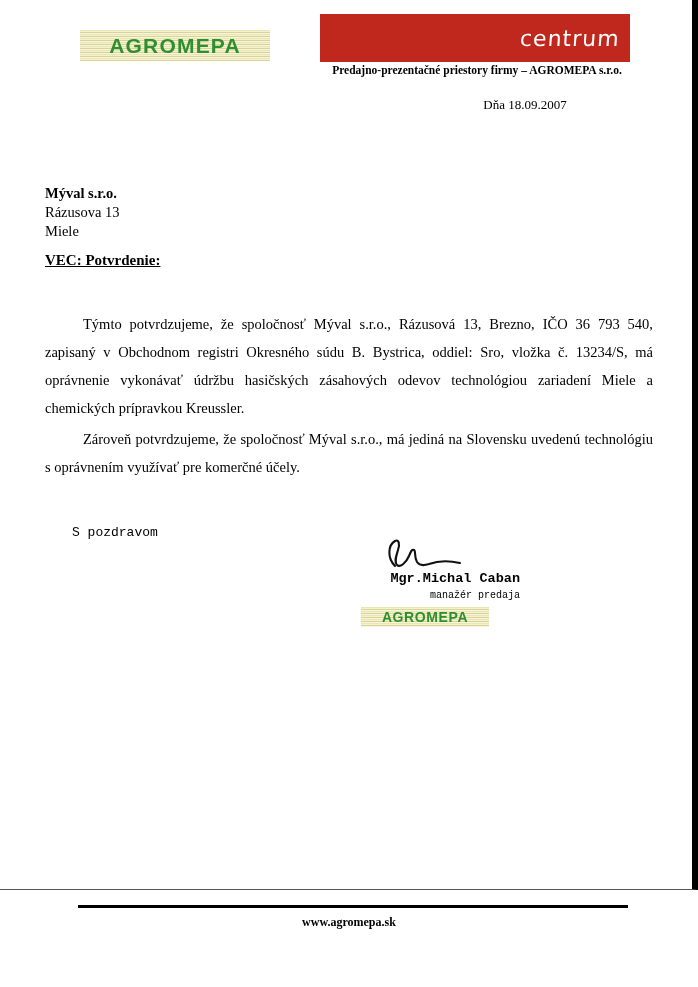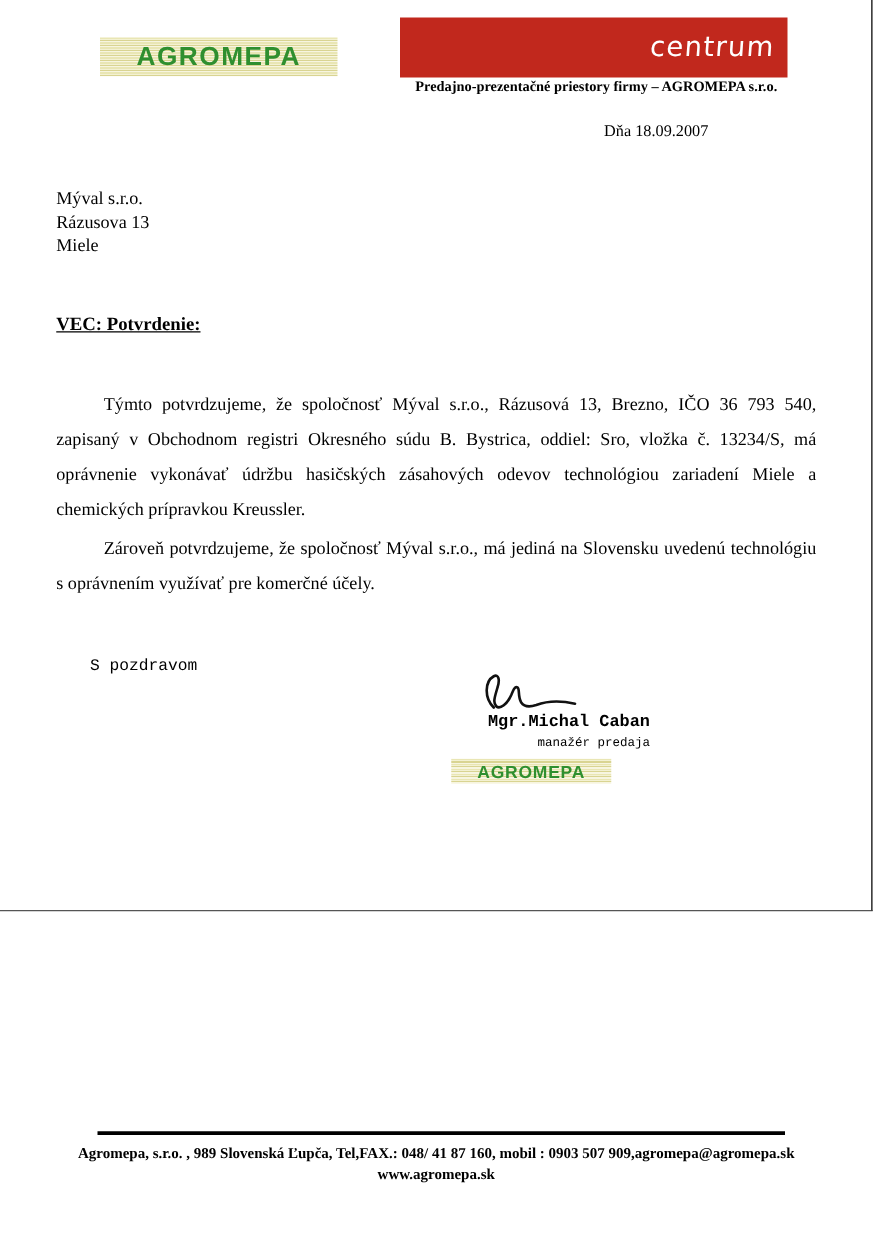--- a/index.html
+++ b/index.html
@@ -12,23 +12,23 @@
     height: 987px;
     font-family: "Liberation Serif", serif;
     color: #000000;
     position: relative;
     overflow: hidden;
   }
   .page {
     position: absolute;
     left: 0; top: 0;
     width: 698px;
-    height: 729px;
+    height: 890px;
     background: #ffffff;
-    border-right: 1px solid #000000;
+    border-right: 6px solid #000000;
     border-bottom: 1px solid #555;
     box-sizing: border-box;
   }
 
   
   .header {
     position: absolute;
     left: 0; top: 0;
     width: 698px;
     height: 92px;
@@ -116,21 +116,21 @@
   }
 
   
   .address {
     position: absolute;
     left: 45px;
     top: 150px;
     font-size: 14.5px;
     line-height: 19px;
   }
-  .address .line1 { font-weight: normal; }
+  .address .line1 { font-weight: bold; margin-top: 34px; }
 
   
   .subject {
     position: absolute;
     left: 45px;
     top: 250px;
     font-size: 15px;
     font-weight: bold;
     text-decoration: underline;
     line-height: 20px;
@@ -278,17 +278,16 @@
     </svg>
     <div class="sig-name">Mgr.Michal Caban</div>
     <div class="sig-role">manažér predaja</div>
     <div class="sig-logo">
       <span class="txt">AGROMEPA</span>
     </div>
   </div>
 
   <div class="footer-rule"></div>
   <div class="footer-text">
-    <div>Agromepa, s.r.o. , 989 Slovenská Ľupča, Tel,FAX.: 048/ 41 87 160, mobil : 0903 507 909,agromepa@agromepa.sk</div>
     <div>www.agromepa.sk</div>
   </div>
 
 </div>
 
 </body></html>

